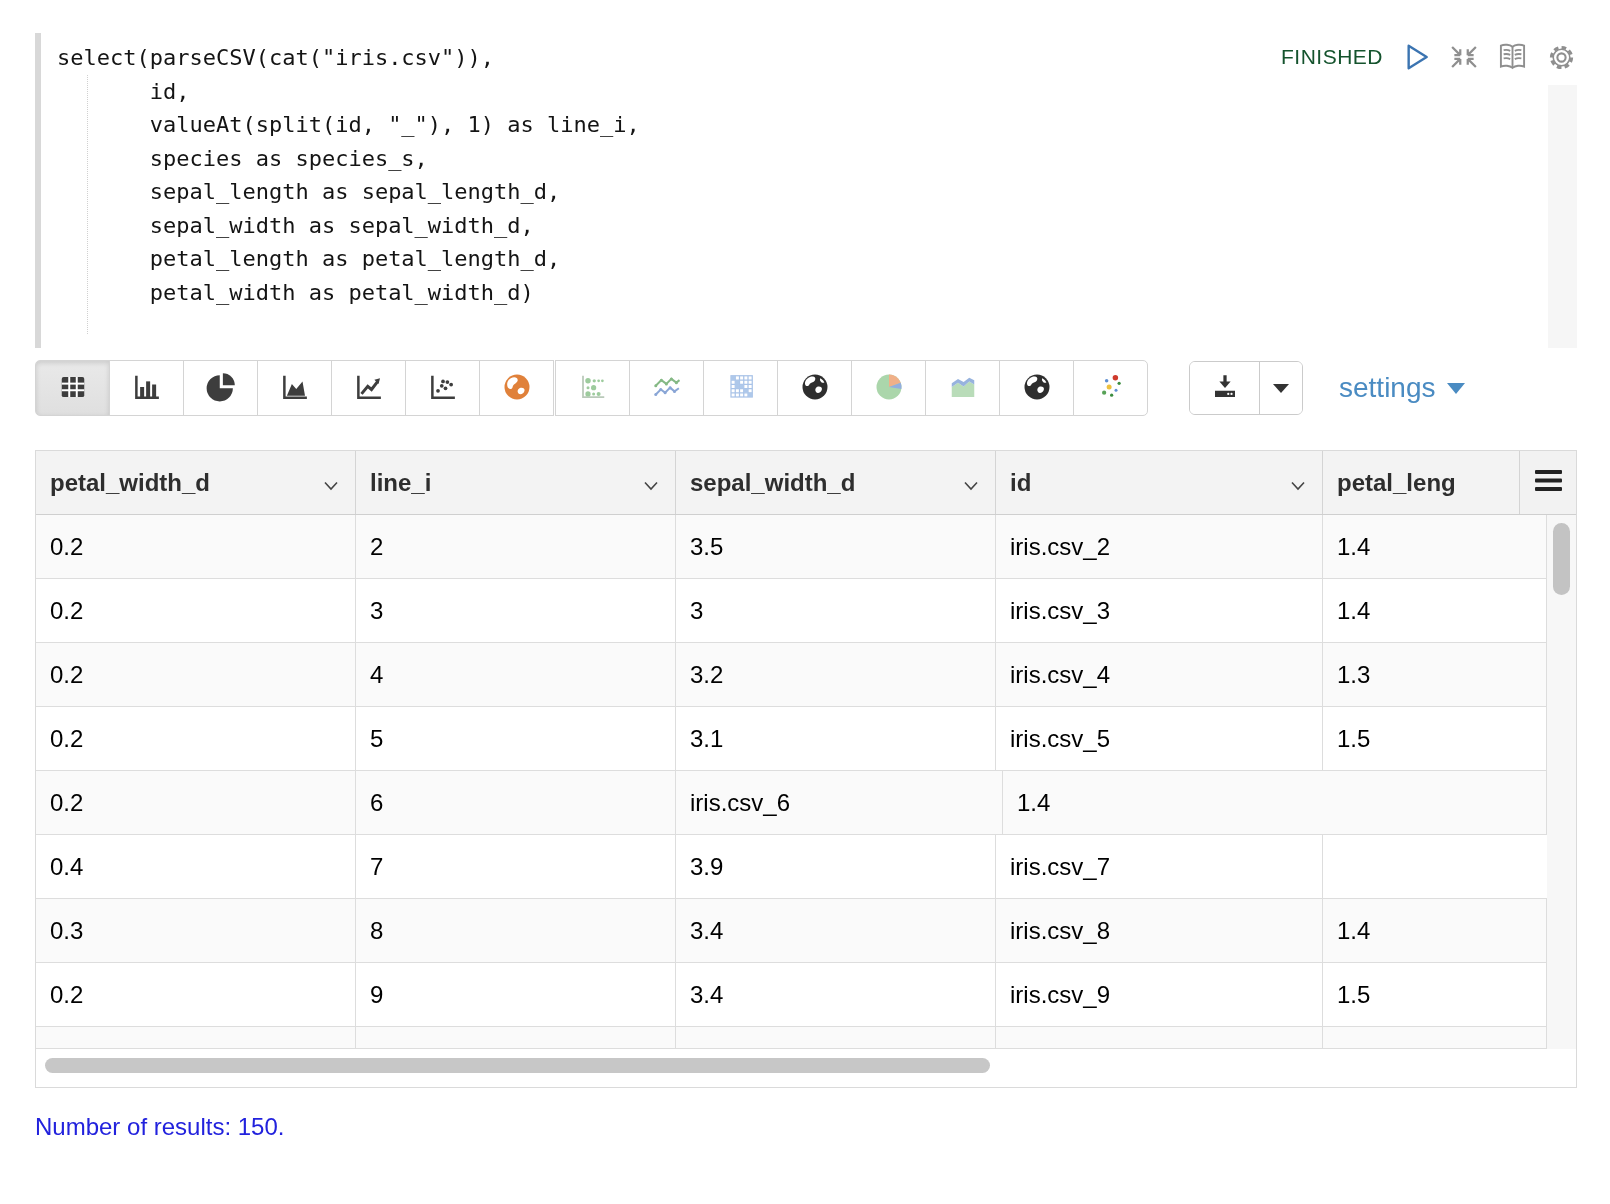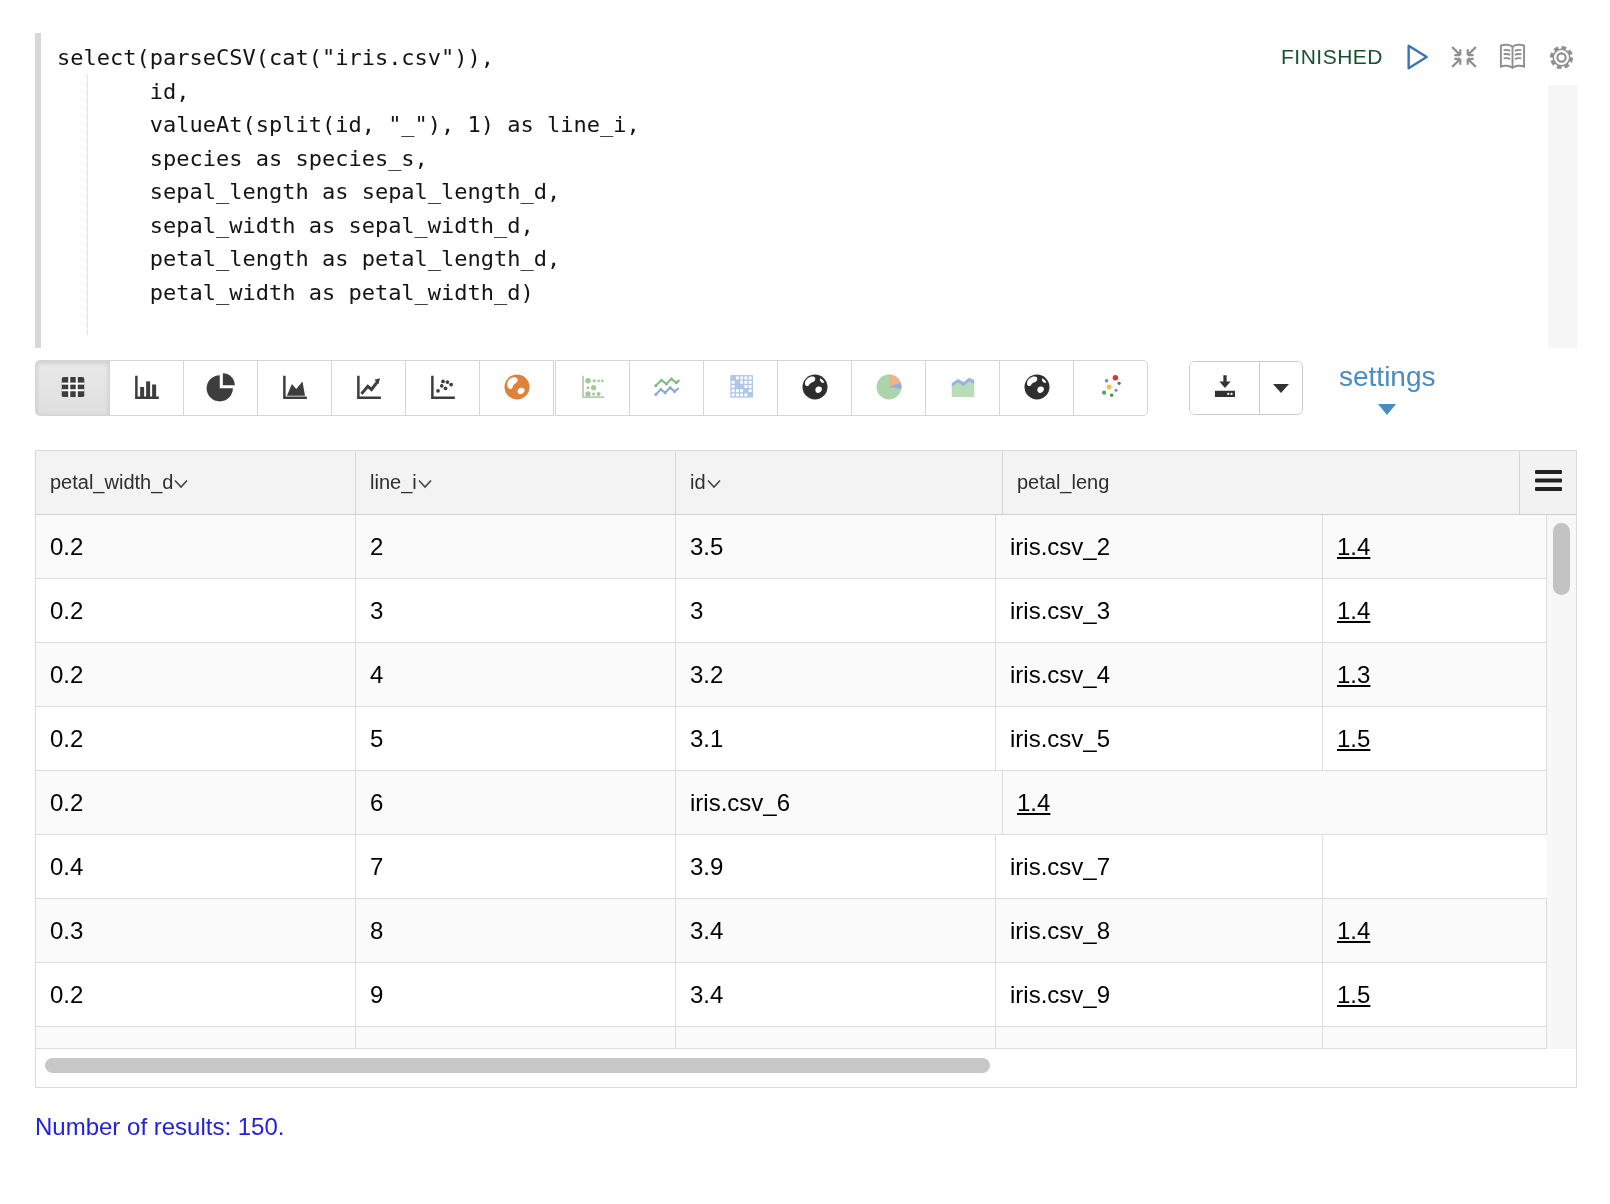--- a/index.html
+++ b/index.html
@@ -34,46 +34,46 @@
   .viz-btn:first-child { margin-left:0; border-radius:5px 0 0 5px; }
   .viz-btn:last-child { border-radius:0 5px 5px 0; }
   .viz-btn.selected { background:linear-gradient(#e9e9e9,#dfdfdf); box-shadow:inset 0 2px 5px rgba(0,0,0,.13); }
   .viz-btn.helium-gap { margin-left:1px; }
 
   .download-split { margin-left:41px; display:flex; height:54px; border:1px solid #cbcbcb; border-radius:6px; overflow:hidden; background:#fff; }
   .download-main { width:70px; border:none; background:#fff; border-right:1px solid #cbcbcb; display:flex; align-items:center; justify-content:center; cursor:pointer; }
   .download-caret-btn { width:42px; border:none; background:#fff; display:flex; align-items:center; justify-content:center; cursor:pointer; }
   .tri-down { width:0; height:0; border-left:8px solid transparent; border-right:8px solid transparent; border-top:9px solid #333; }
 
-  .settings-link { margin-left:36px; display:flex; align-items:center; gap:11px; cursor:pointer;flex-direction:column; }
+  .settings-link { margin-left:36px; display:flex; align-items:center; gap:11px; cursor:pointer; }
   .settings-text { color:#4a8bc2; font-size:28px; }
   .tri-down.blue { border-top-color:#4a8bc2; border-left-width:9px; border-right-width:9px; border-top-width:11px; }
 
   
   .table-section { position:absolute; left:35px; top:450px; right:33px; height:638px; border:1px solid #dadada; background:#fff; }
   .grid-header { display:flex; height:64px; background:#f3f3f3; border-bottom:1px solid #cfcfcf; }
   .grid-hcell {
-    border-right:1px solid #d4d4d4; display:flex; align-items:center; 
-    padding:0 16px 0 14px; font-weight:normal; font-size:20px; color:#2e2e2e; cursor:pointer;
+    border-right:1px solid #d4d4d4; display:flex; align-items:center; justify-content:space-between;
+    padding:0 16px 0 14px; font-weight:bold; font-size:24px; color:#2e2e2e; cursor:pointer;
     overflow:hidden; white-space:nowrap;
   }
   .hc0 { width:320px; } .hc1 { width:320px; } .hc2 { width:320px; } .hc3 { width:327px; }
   .hc4 { flex:1; border-right:none; padding-right:0; }
   .menu-cell { width:57px; background:#f2f2f2; border-left:1px solid #d4d4d4; display:flex; align-items:center; justify-content:center; cursor:pointer; }
 
   .grid-body { position:relative; }
   .grid-rows { margin-right:29px; }
   .grid-row { display:flex; height:64px; border-bottom:1px solid #ddd; background:#fff; }
   .grid-row:nth-child(odd) { background:#fafafa; }
   .grid-cell {
     border-right:1px solid #ddd; display:flex; align-items:center; padding-left:14px;
     font-size:24px; color:#000000; overflow:hidden; white-space:nowrap;
   }
   .c0 { width:320px; } .c1 { width:320px; } .c2 { width:320px; } .c3 { width:327px; }
-  .c4 { flex:1;text-decoration:underline; }
+  .c4 { flex:1; }
   .grid-row.partial { height:22px; }
 
   .vscroll { position:absolute; top:0; right:0; width:29px; height:534px; background:#f7f7f7; }
   .vscroll-thumb { position:absolute; top:8px; left:6px; width:17px; height:72px; border-radius:9px; background:#c3c3c3; cursor:pointer; }
 
   .hscroll { position:relative; height:38px; background:#fff; }
   .hscroll-thumb { position:absolute; top:9px; left:9px; width:945px; height:15px; border-radius:8px; background:#c7c7c7; cursor:pointer; }
 
   .results-note { position:absolute; left:35px; top:1113px; font-size:24px; color:#2222dd; }
 </style>
@@ -327,20 +327,26 @@
         <span><svg width="16" height="10" viewBox="0 0 16 10" fill="none" stroke="#444" stroke-width="1.6">
               <path d="M2 1.5 L8 8 L14 1.5"></path>
             </svg></span>
       </div>
       <div class="grid-hcell hc1">
         <span>line_i</span>
         <span><svg width="16" height="10" viewBox="0 0 16 10" fill="none" stroke="#444" stroke-width="1.6">
               <path d="M2 1.5 L8 8 L14 1.5"></path>
             </svg></span>
       </div>
+      <div class="grid-hcell hc2">
+        <span>sepal_width_d</span>
+        <span><svg width="16" height="10" viewBox="0 0 16 10" fill="none" stroke="#444" stroke-width="1.6">
+              <path d="M2 1.5 L8 8 L14 1.5"></path>
+            </svg></span>
+      </div>
       <div class="grid-hcell hc3">
         <span>id</span>
         <span><svg width="16" height="10" viewBox="0 0 16 10" fill="none" stroke="#444" stroke-width="1.6">
               <path d="M2 1.5 L8 8 L14 1.5"></path>
             </svg></span>
       </div>
       <div class="grid-hcell hc4">
         <span>petal_leng</span>
       </div>
       <div class="menu-cell">

